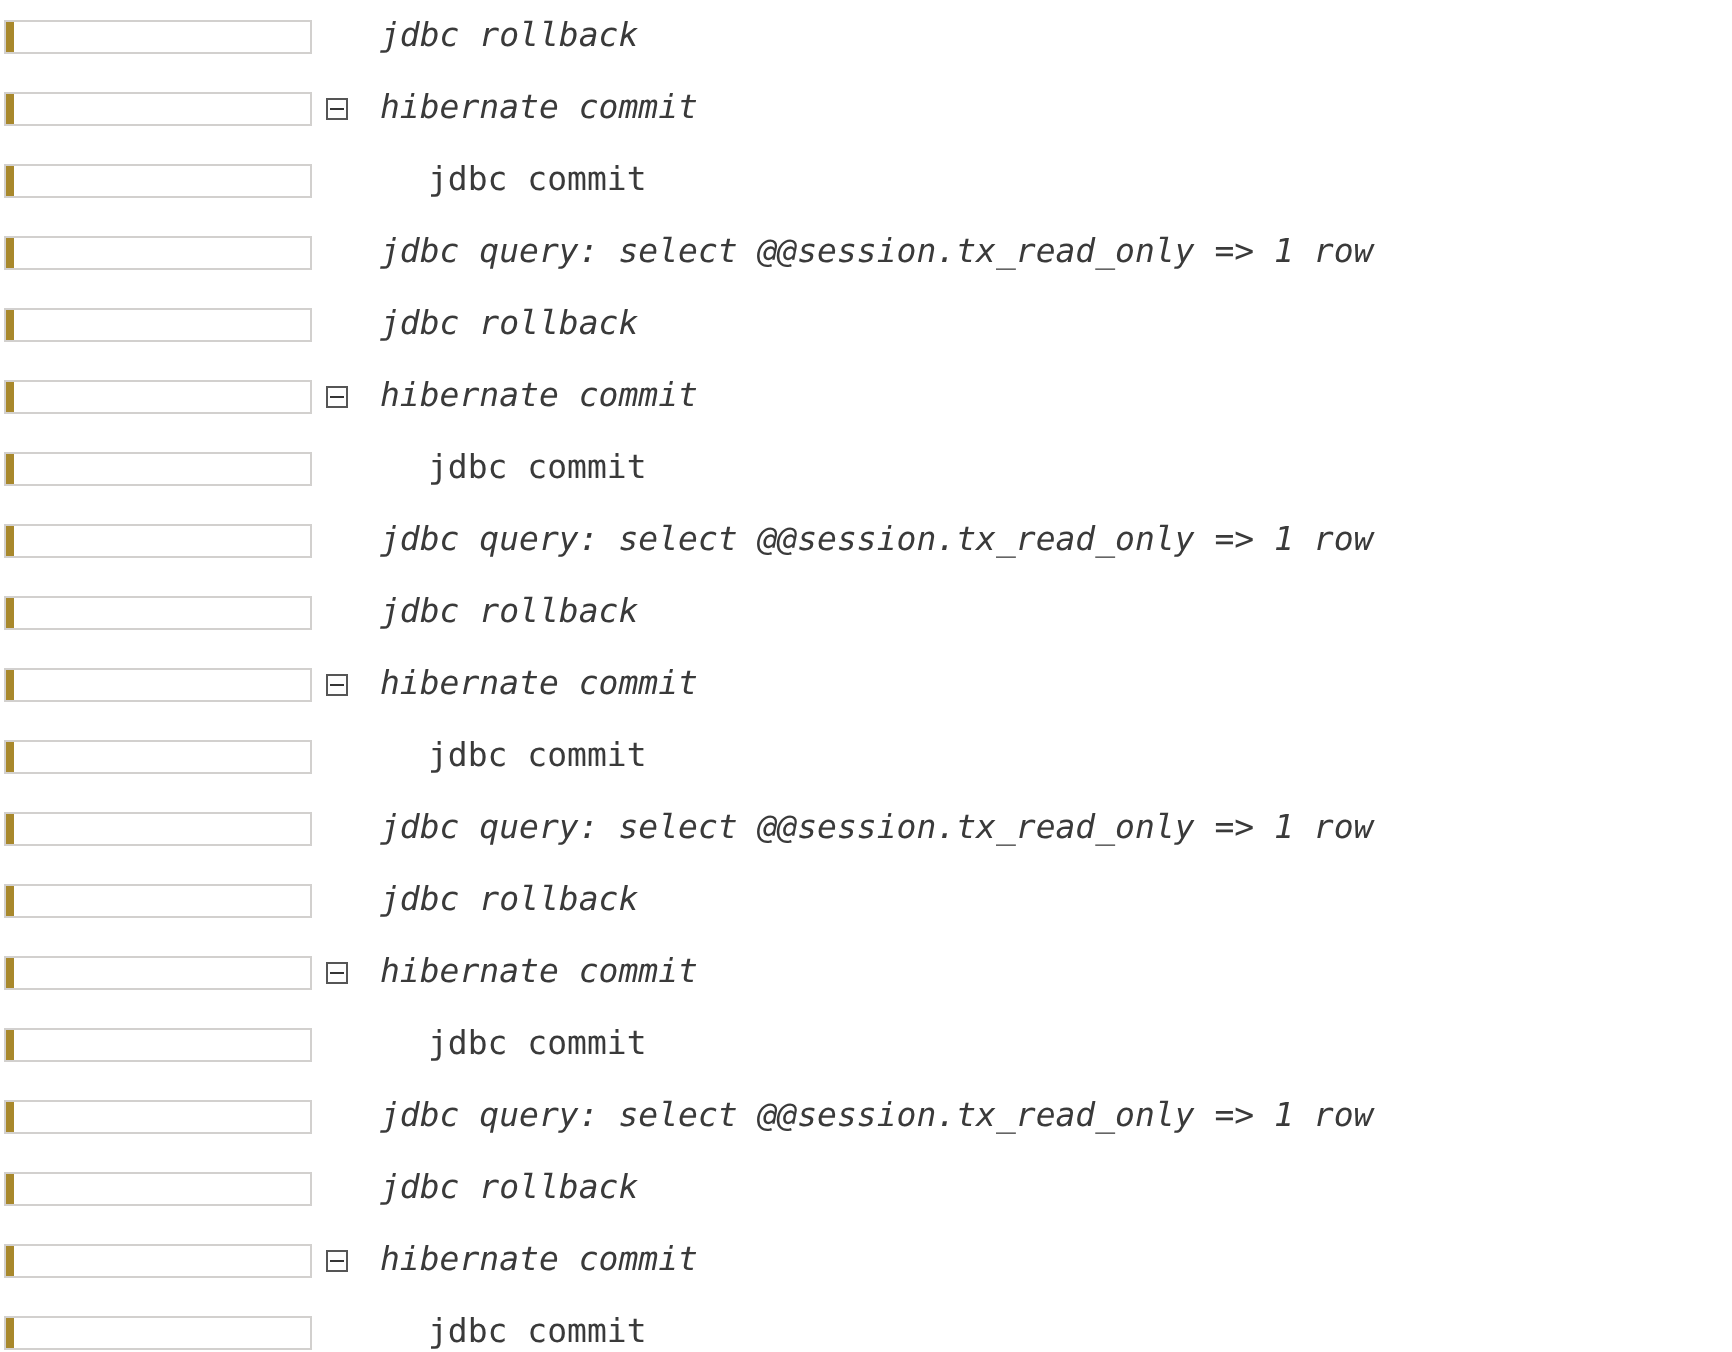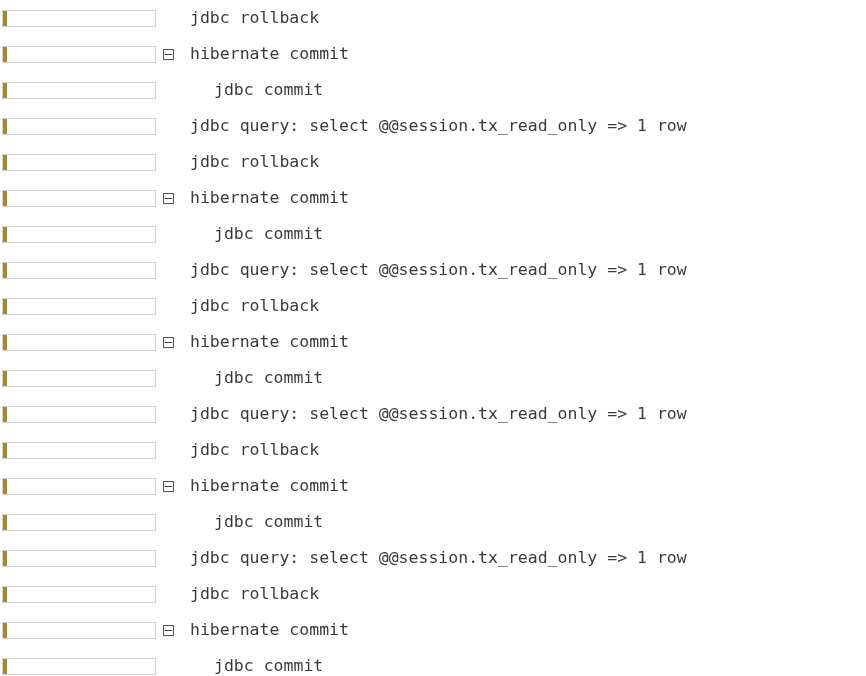--- a/index.html
+++ b/index.html
@@ -109,21 +109,21 @@
 
   .trace-label {
     font-family: "DejaVu Sans Mono", "Liberation Mono", monospace;
     font-size: 16.5px;
     line-height: 20px;
     color: #3a3a3a;
     letter-spacing: 0px;
     white-space: pre;
   }
 
-  .indent-0 { padding-left: 3px; }
+  .indent-0 { padding-left: 3px; font-style: italic; }
   .indent-1 { padding-left: 27px; text-align: center; }
 </style>
 </head>
 <body>
 
 <div id="trace-list" style="background: rgb(255, 255, 255);">
     <div class="trace-row">
       <div class="bar-cell">
         <div class="duration-bar" style="border-color: rgb(210, 208, 206);">
           <div class="duration-fill" style="width: 2.6%; background: rgb(168, 136, 44);"></div>

